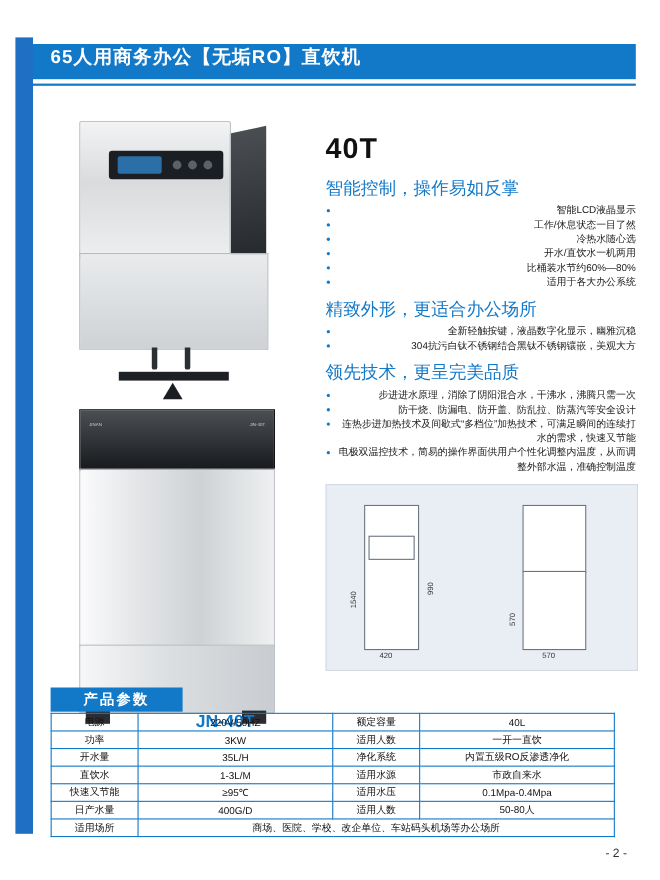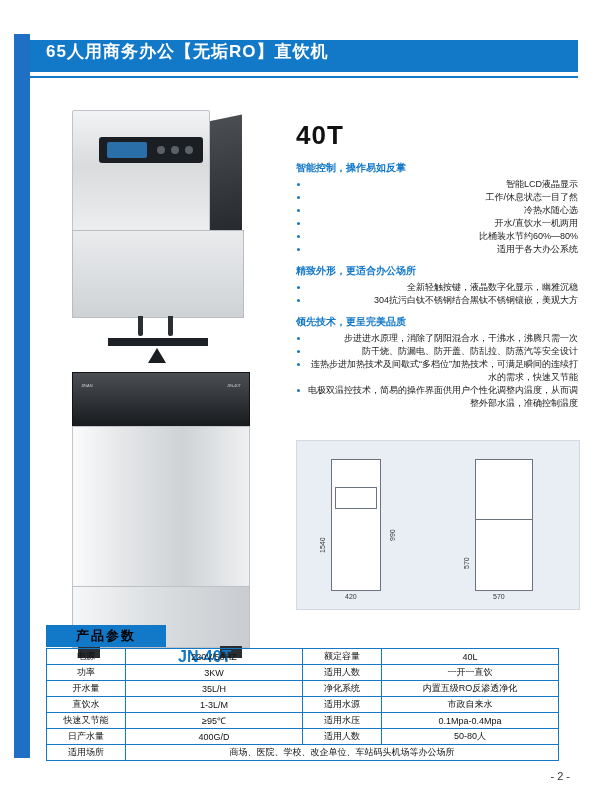--- a/index.html
+++ b/index.html
@@ -200,23 +200,23 @@
     width: 282px;
   }
   .model {
     font-size: 26px;
     font-weight: bold;
     color: #111111;
     margin: 0 0 10px 0;
     letter-spacing: 1px;
   }
   .sec-head {
-    font-size: 10px;
+    font-size: 16px;
     color: #1278c8;
-    font-weight: bold;
+    font-weight: normal;
     margin: 8px 0 3px 0;
   }
   ul.feat {
     list-style: none;
     margin: 0;
     padding: 0;
     text-align: right;
   }
   ul.feat li {
     position: relative;
@@ -268,21 +268,21 @@
     left: 46px;
     top: 625px;
     width: 120px;
     height: 22px;
     background: #1278c8;
     display: flex;
     align-items: center;
     justify-content: center;
   }
   .param-header span {
-    color: #000000;
+    color: #ffffff;
     font-size: 13px;
     font-weight: bold;
     letter-spacing: 2px;
   }
   .param-model {
     position: absolute;
     left: 178px;
     top: 624px;
     font-size: 16px;
     font-weight: bold;

